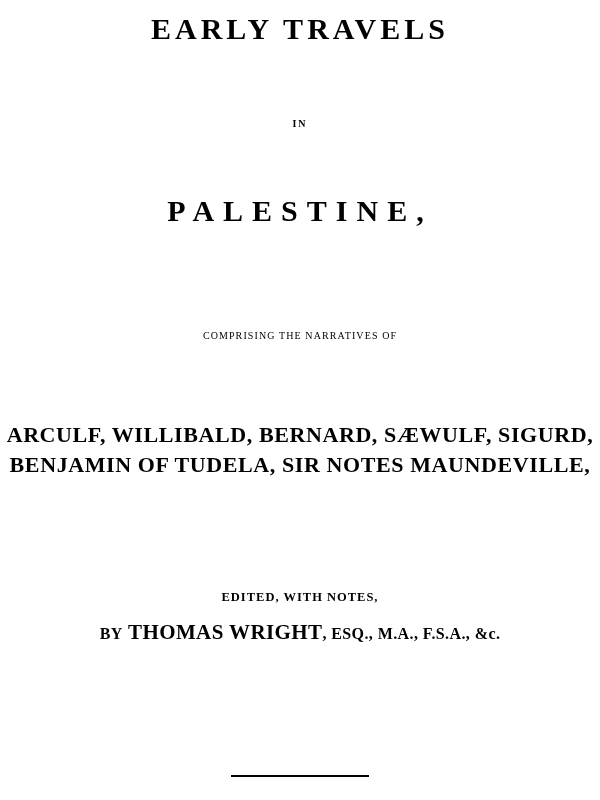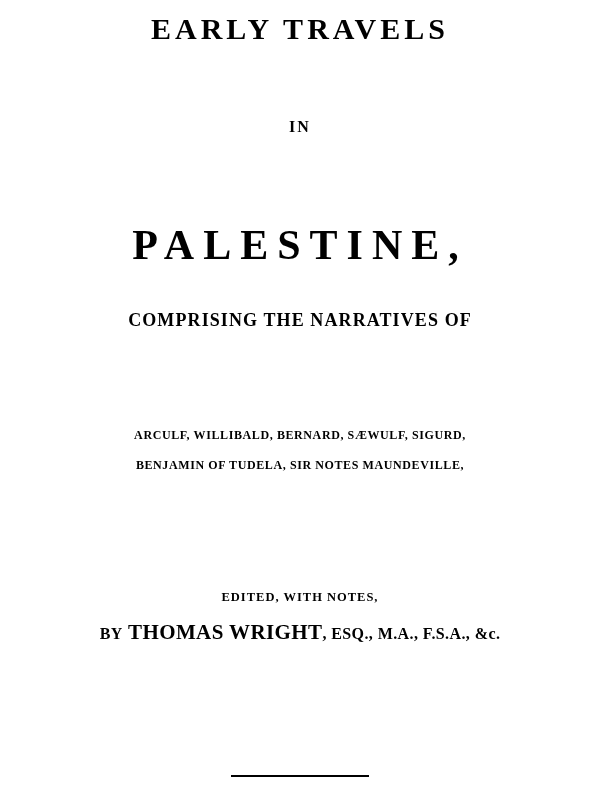--- a/index.html
+++ b/index.html
@@ -37,55 +37,55 @@
     font-weight: 700;
     font-family: "Liberation Serif", serif;
   }
 
   
   .title-in {
     position: absolute;
     top: 118px;
     left: 0;
     width: 600px;
-    font-size: 16px;
+    font-size: 10px;
     letter-spacing: 2px;
     font-weight: 700;
   }
 
   
   .title-place {
     position: absolute;
-    top: 221px;
+    top: 194px;
     left: 0;
     width: 600px;
-    font-size: 42px;
+    font-size: 30px;
     letter-spacing: 9px;
     font-weight: 700;
   }
 
   
   .subtitle {
     position: absolute;
-    top: 310px;
+    top: 330px;
     left: 0;
     width: 600px;
-    font-size: 18px;
+    font-size: 10px;
     letter-spacing: 1.1px;
-    font-weight: 700;
+    font-weight: 400;
   }
 
   .authors {
     position: absolute;
     top: 420px;
     left: 0;
     width: 600px;
   }
   .authors .line {
-    font-size: 12px;
+    font-size: 22px;
     letter-spacing: 0.6px;
     font-weight: 700;
     line-height: 30px;
   }
 
   .edited {
     position: absolute;
     top: 590px;
     left: 0;
     width: 600px;

